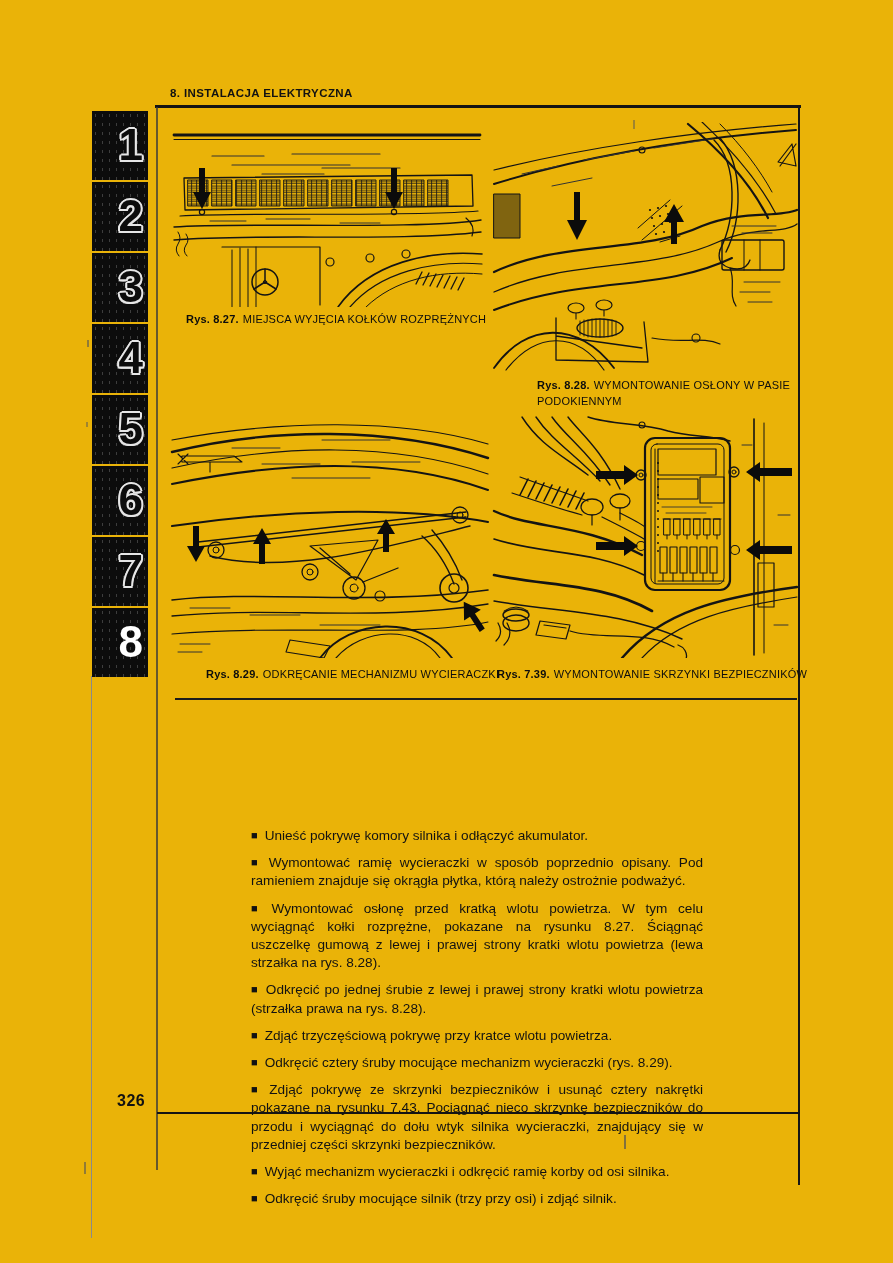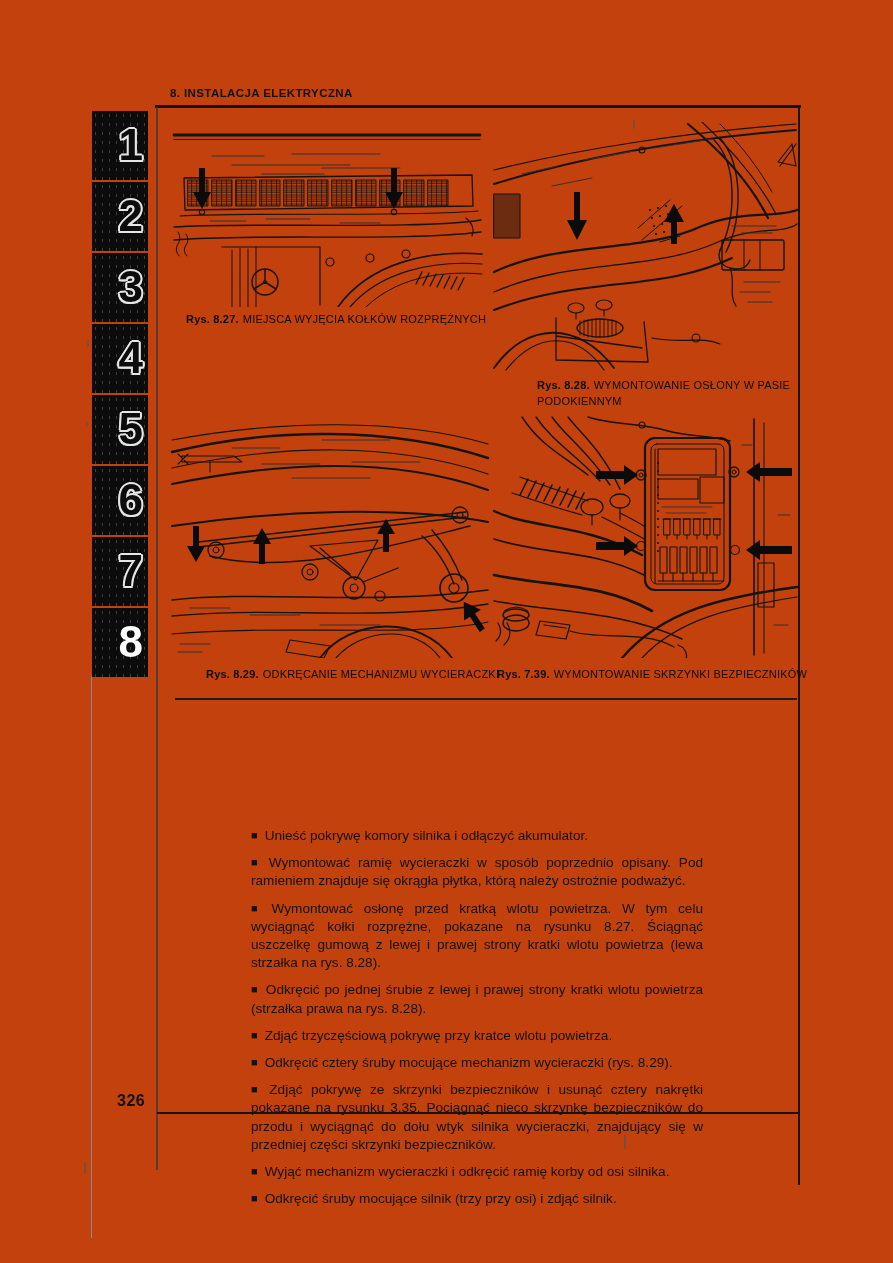--- a/index.html
+++ b/index.html
@@ -1,17 +1,17 @@
 <!DOCTYPE html>
 <html><head>
 <meta charset="utf-8">
 <style>
   html,body{margin:0;padding:0;background:#e9e9e9;}
   .page{
-    position:relative;width:893px;height:1263px;background:#c2410c;
+    position:relative;width:893px;height:1263px;background:#eab308;
     font-family:"Liberation Sans",sans-serif;color:#121212;overflow:hidden;
     margin:0 auto;
   }
   .abs{position:absolute;}
   
   .chapter-header{left:170px;top:87px;font-size:11.5px;font-weight:700;letter-spacing:.4px;}
   .header-rule{left:155px;top:105px;width:646px;height:2.5px;background:#141414;}
   
   .content-vline{left:156px;top:107px;width:1.5px;height:1063px;background:#3a3a3a;opacity:.75;}
   .right-vline{left:798px;top:107px;width:2px;height:1078px;background:#161616;}
@@ -350,21 +350,21 @@
   <div class="abs mid-rule"></div>
 
 
   <div class="abs bullets">
     <p class="bullet"><span class="sq"></span><span>Unieść pokrywę komory silnika i odłączyć akumulator.</span></p>
     <p class="bullet"><span class="sq"></span><span>Wymontować ramię wycieraczki w sposób poprzednio opisany. Pod ramieniem znajduje się okrągła płytka, którą należy ostrożnie podważyć.</span></p>
     <p class="bullet"><span class="sq"></span><span>Wymontować osłonę przed kratką wlotu powietrza. W tym celu wyciągnąć kołki rozprężne, pokazane na rysunku 8.27. Ściągnąć uszczelkę gumową z lewej i prawej strony kratki wlotu powietrza (lewa strzałka na rys. 8.28).</span></p>
     <p class="bullet"><span class="sq"></span><span>Odkręcić po jednej śrubie z lewej i prawej strony kratki wlotu powietrza (strzałka prawa na rys. 8.28).</span></p>
     <p class="bullet"><span class="sq"></span><span>Zdjąć trzyczęściową pokrywę przy kratce wlotu powietrza.</span></p>
     <p class="bullet"><span class="sq"></span><span>Odkręcić cztery śruby mocujące mechanizm wycieraczki (rys. 8.29).</span></p>
-    <p class="bullet"><span class="sq"></span><span>Zdjąć pokrywę ze skrzynki bezpieczników i usunąć cztery nakrętki pokazane na rysunku 3.35. Pociągnąć nieco skrzynkę bezpieczników do przodu i wyciągnąć do dołu wtyk silnika wycieraczki, znajdujący się w przedniej części skrzynki bezpieczników.</span></p>
+    <p class="bullet"><span class="sq"></span><span>Zdjąć pokrywę ze skrzynki bezpieczników i usunąć cztery nakrętki pokazane na rysunku 7.43. Pociągnąć nieco skrzynkę bezpieczników do przodu i wyciągnąć do dołu wtyk silnika wycieraczki, znajdujący się w przedniej części skrzynki bezpieczników.</span></p>
     <p class="bullet"><span class="sq"></span><span>Wyjąć mechanizm wycieraczki i odkręcić ramię korby od osi silnika.</span></p>
     <p class="bullet"><span class="sq"></span><span>Odkręcić śruby mocujące silnik (trzy przy osi) i zdjąć silnik.</span></p>
   </div>
 
   <div class="abs page-num">326</div>
   <div class="abs bottom-rule"></div>
 
   <div class="abs artifact" style="left:87px;top:340px;width:2px;height:7px;opacity:.6;"></div>
   <div class="abs artifact" style="left:86px;top:422px;width:2px;height:5px;opacity:.5;"></div>
   <div class="abs artifact" style="left:84px;top:1162px;width:2px;height:12px;opacity:.6;"></div>

